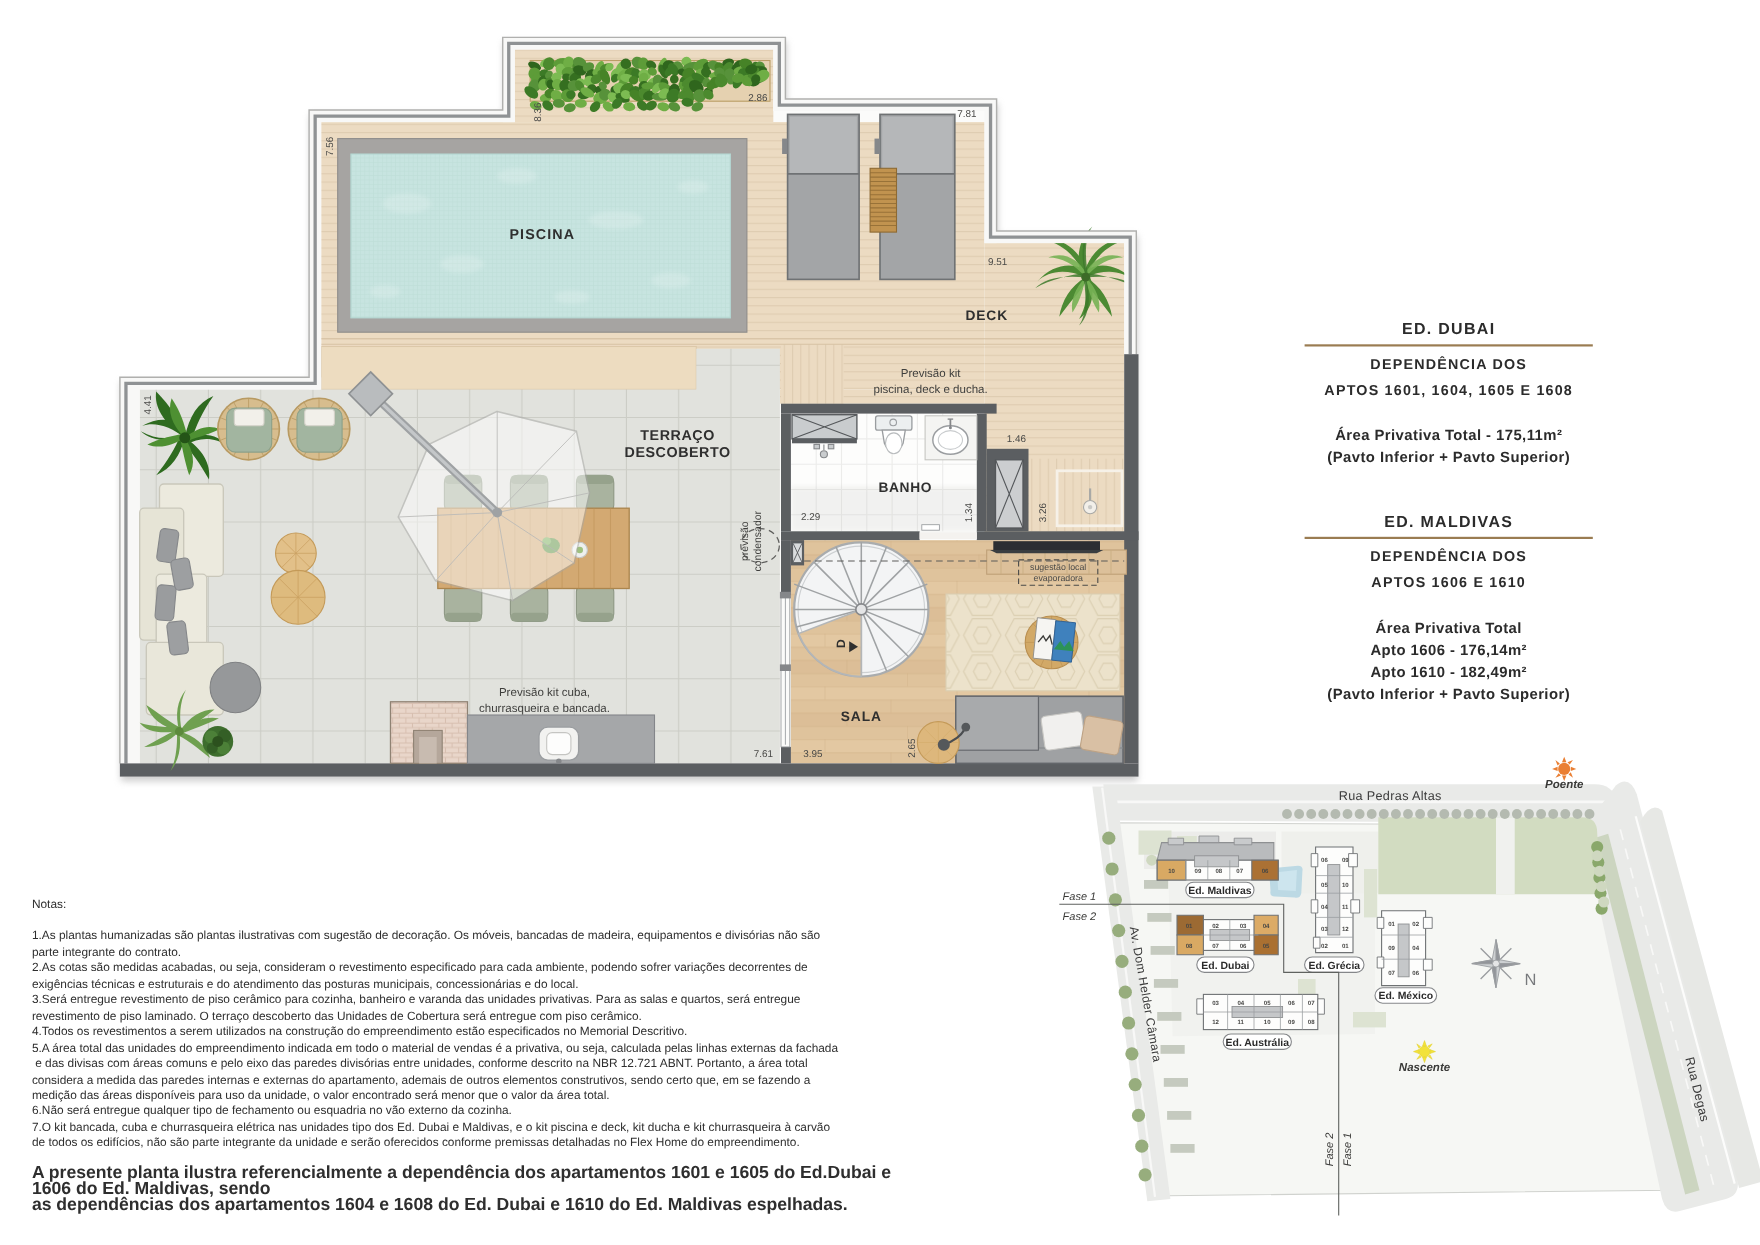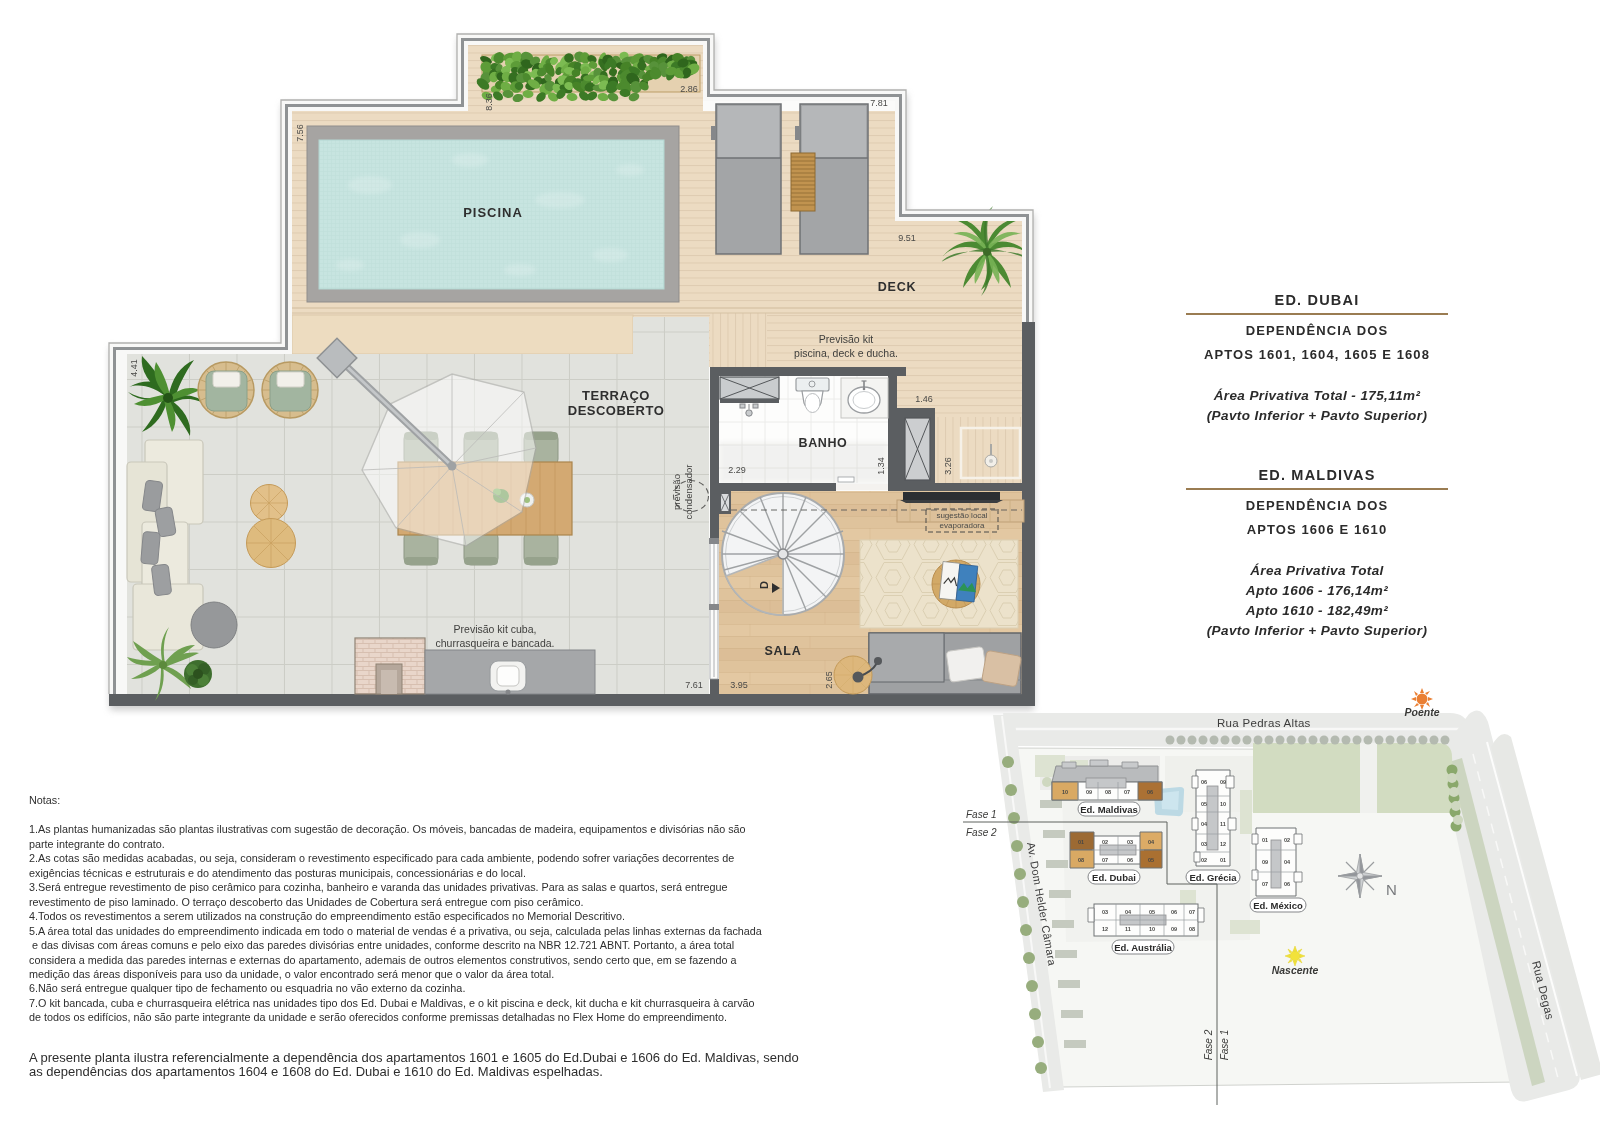--- a/index.html
+++ b/index.html
@@ -2,23 +2,23 @@
 <html><head>
 <meta charset="utf-8">
 <style>
   html,body{margin:0;padding:0;background:#fff}
   #page{position:relative;width:1600px;height:1132px;background:#fff;overflow:hidden;font-family:"Liberation Sans",sans-serif}
   #plansvg{position:absolute;left:0;top:0;font-family:"Liberation Sans",sans-serif}
   .panel{position:absolute;left:1186px;top:292px;width:262px;text-align:center;color:#2b2b2b;white-space:nowrap}
   .panel .h1{font-size:14.5px;font-weight:bold;letter-spacing:1.2px}
   .panel .rule{height:2px;background:#9a7c52;margin:5px 0 4px 0}
   .panel .h2{font-size:13px;font-weight:bold;letter-spacing:1.1px;line-height:24px}
-  .panel .it{font-size:13.5px;font-weight:bold;font-style:italic;line-height:20px;letter-spacing:.4px}
-  .notes{position:absolute;left:29px;top:793px;width:790px;font-size:10.8px;line-height:14.45px;color:#2e2e2e}
-  .notes .bold{font-weight:normal;font-size:13px;margin-top:26px}
+  .panel .it{font-size:13.5px;font-weight:bold;line-height:20px;letter-spacing:.4px}
+  .notes{position:absolute;left:29px;top:815px;width:790px;font-size:10.8px;line-height:14.45px;color:#2e2e2e}
+  .notes .bold{font-weight:bold;font-size:16px;margin-top:13px}
   #noteslines,.notes .bold{white-space:pre-line}
 </style>
 </head>
 <body>
 <div id="page">
 <svg id="plansvg" width="1600" height="1132" viewBox="0 0 1600 1132">
 <defs>
   <pattern id="deckH" width="8" height="7.5" patternUnits="userSpaceOnUse">
     <rect width="8" height="7.5" fill="#ecdbc2"></rect>
     <rect y="0" width="8" height="1" fill="#dbc7ab" opacity=".75"></rect>

